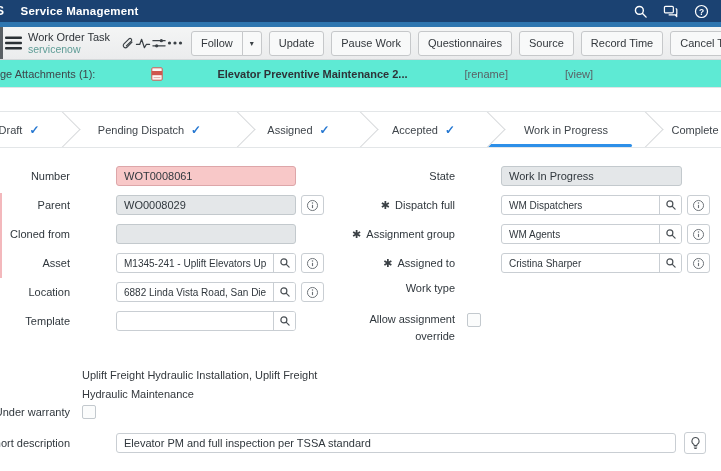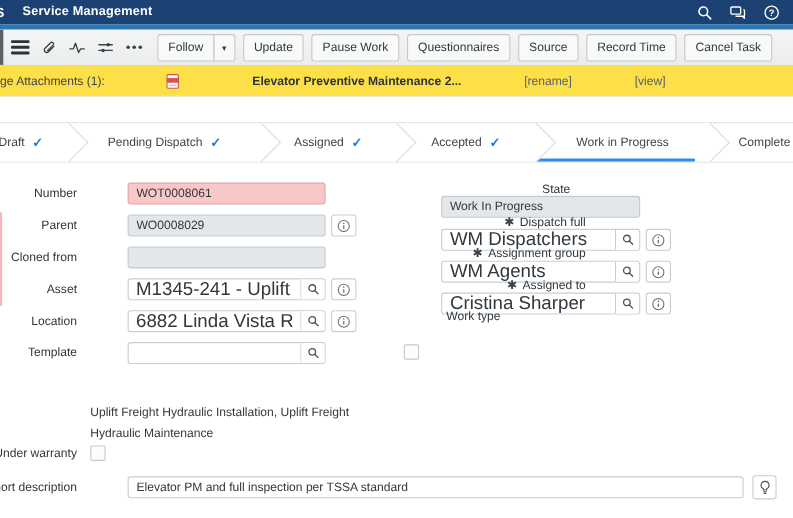--- a/index.html
+++ b/index.html
@@ -22,24 +22,24 @@
   .record-title { margin:0 8px 0 6px; line-height:1.15; min-width:84px; }
   .rt1 { font-size:11px; color:#2e3338; }
   .rt2 { font-size:10.5px; color:#5e9c96; }
   .btn { height:25px; padding:0 9px; font-family:"Liberation Sans",sans-serif; font-size:11px; color:#33383d; background:#f8f9f9; border:1px solid #c6c8ca; border-radius:3px; cursor:pointer; white-space:nowrap; }
   .btn-row { display:flex; align-items:center; gap:7px; margin-left:8px; flex:1; }
   .split { display:flex; }
   .split-main { border-radius:3px 0 0 3px; }
   .split-caret { border-radius:0 3px 3px 0; margin-left:-1px; width:20px; padding:0; font-size:8px; color:#3c4247; }
 
   
-  .attach-row { height:28px; border-bottom:1px solid #e1e4e6; display:flex; align-items:center; font-size:11px; color:#3e444a; background:#fde047;gap:48px; }
+  .attach-row { height:28px; border-bottom:1px solid #e1e4e6; display:flex; align-items:center; font-size:11px; color:#3e444a; background:#5eead4;gap:48px; }
   .attach-label { margin-left:0; }
   .pdf { margin-left:8px; display:flex; align-items:center; }
-  .fname { margin-left:18px; font-weight:bold; color:#2e3338; text-decoration:none; cursor:pointer; }
+  .fname { margin-left:6px; font-weight:bold; color:#2e3338; text-decoration:none; cursor:pointer; }
   .alink { margin-left:9px; color:#5a6065; text-decoration:none; cursor:pointer; }
   .gap { height:23px; background:#fff; }
 
   
   .flow { height:37px; border-top:1px solid #e3e6e8; border-bottom:1px solid #e3e6e8; display:flex; overflow:hidden; background:#fff; }
   .stage { position:relative; display:flex; align-items:center; justify-content:center; height:100%; flex:none; cursor:pointer; }
   .stage::after { content:""; position:absolute; right:-13px; top:4px; width:26px; height:26px; background:#fff; border-top:1px solid #d8dadc; border-right:1px solid #d8dadc; transform:rotate(45deg); }
   .stage.last::after { display:none; }
   .s1{ width:86px; margin-left:-24px; z-index:6; }
   .s2{ width:175px; z-index:5; }
@@ -50,33 +50,33 @@
   .slabel { font-size:11px; color:#3f454b; position:relative; z-index:8; white-space:nowrap; }
   .check { font-size:12px; font-weight:bold; color:#2577d1; margin-left:7px; position:relative; z-index:8; }
   .cur-line { position:absolute; left:-2px; right:13px; bottom:0; height:3px; background:#2d8fe8; border-radius:2px; z-index:9; }
 
   
   .form { position:relative; width:603px; height:321px; background:#fff; }
   .pink-sliver { position:absolute; left:0; top:45px; width:2px; height:85px; background:#f3b8bc; }
   .frow { position:absolute; display:flex; align-items:center; }
   .lbl { font-size:11px; color:#30373d; display:flex; justify-content:flex-end; align-items:center; white-space:nowrap; flex:none; }
   .left-row .lbl { width:70px; }
-  .right-row { left:355px;flex-direction:column; }
+  .right-row { left:355px; }
   .right-row .lbl { width:100px; }
   .lbl.wrap { display:block; white-space:normal; text-align:right; line-height:1.55; }
   .mand { font-size:11px; color:#3a4045; margin-right:5px; }
   .fld { margin-left:12px; display:flex; align-items:center;padding-left:34px; }
   input.txt { height:20px; border:1px solid #c9ced3; border-radius:3px; font-family:"Liberation Sans",sans-serif; font-size:11px; color:#30373d; padding:0 7px; background:#fff; }
   .w-left { width:180px; }
   .w-right { width:181px; }
   .w-wide { width:560px; }
   .ro { background:#e4e7e9 !important; border-color:#c3c9cd !important; }
   .pink { background:#f8c8c8 !important; border-color:#dda6a9 !important; }
   .combo { display:flex; align-items:stretch; border:1px solid #c9ced3; border-radius:3px; background:#fff; height:20px; }
-  .combo input { border:none; outline:none; flex:1; min-width:0; padding:0 7px; font-family:"Liberation Sans",sans-serif; font-size:17px; color:#30373d; background:transparent; }
+  .combo input { border:none; outline:none; flex:1; min-width:0; padding:0 7px; font-family:"Liberation Sans",sans-serif; font-size:10px; color:#30373d; background:transparent; }
   .seg { width:22px; border:none; border-left:1px solid #c9ced3; background:#fff; display:flex; align-items:center; justify-content:center; cursor:pointer; border-radius:0 2px 2px 0; padding:0; }
   .sq-btn { width:23px; height:20px; margin-left:5px; border:1px solid #c9ced3; border-radius:3px; background:#fff; display:flex; align-items:center; justify-content:center; cursor:pointer; padding:0; flex:none; }
   .lock-btn { width:22px; height:22px; margin-left:12px; border:1px solid #c9ced3; border-radius:3px; background:#fff; display:flex; align-items:center; justify-content:center; cursor:pointer; padding:0; }
   .bulb-btn { width:22px; height:22px; margin-left:8px; }
   .cb { width:14px; height:14px; border:1px solid #c3c9ce; border-radius:2px; background:#fbfcfc; margin-left:12px; flex:none; cursor:pointer; }
   .skills-text { position:absolute; left:82px; top:218px; width:272px; font-size:11px; color:#33383d; line-height:1.75; }
 </style>
 </head>
 <body>
 
@@ -110,20 +110,24 @@
 
   <div class="toolbar">
     <div class="edge-strip"></div>
     <button class="icon-btn menu-btn">
       <svg width="17" height="14" viewBox="0 0 17 14" fill="#2b3135">
           <rect x="0" y="0.5" width="17" height="2.6" rx="1"></rect>
           <rect x="0" y="5.7" width="17" height="2.6" rx="1"></rect>
           <rect x="0" y="10.9" width="17" height="2.6" rx="1"></rect>
         </svg>
     </button>
+    <div class="record-title">
+      <div class="rt1">Work Order Task</div>
+      <div class="rt2">servicenow</div>
+    </div>
     <button class="icon-btn">
       <svg width="15" height="15" viewBox="0 0 16 16" fill="none" stroke="#3a4045" stroke-width="1.25" stroke-linecap="round">
           <path d="M12.8 6.6 7.6 11.8a2.4 2.4 0 0 1-3.4-3.4L9.6 3a1.7 1.7 0 0 1 2.4 2.4L6.8 10.6"></path>
         </svg>
     </button>
     <button class="icon-btn">
       <svg width="16" height="15" viewBox="0 0 16 16" fill="none" stroke="#3a4045" stroke-width="1.3" stroke-linejoin="round" stroke-linecap="round">
           <polyline points="1,9 4.5,9 6.5,3.5 9.5,12.5 11.5,9 15,9"></polyline>
         </svg>
     </button>
@@ -391,17 +395,18 @@
             </svg>
         </button>
       </div>
     </div>
 
     <div class="frow right-row" style="top:134px">
       <span class="lbl">Work type</span>
     </div>
 
     <div class="frow right-row" style="top:163px; align-items:flex-start;">
+      <span class="lbl wrap">Allow assignment override</span>
       <span class="cb" style="margin-top:2px"></span>
     </div>
 
   </div>
 </div>
 
 </body></html>

